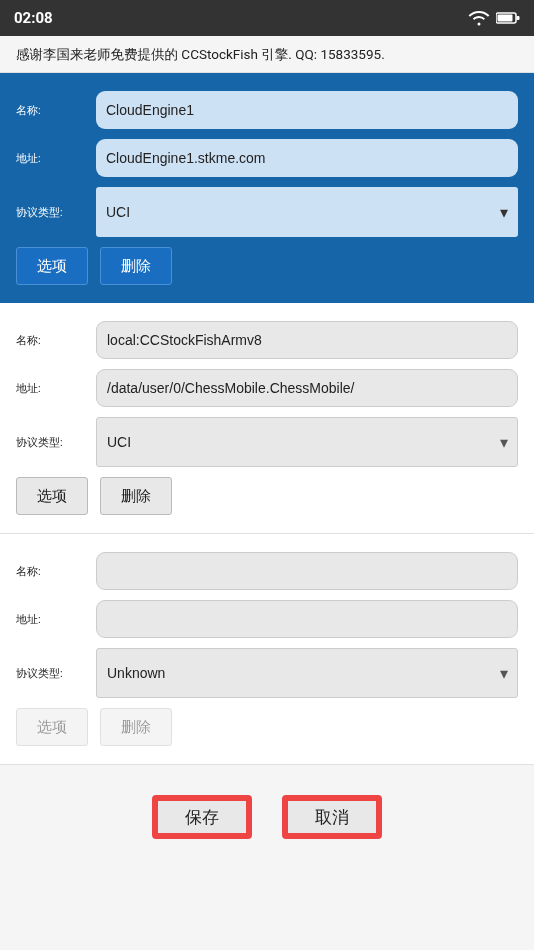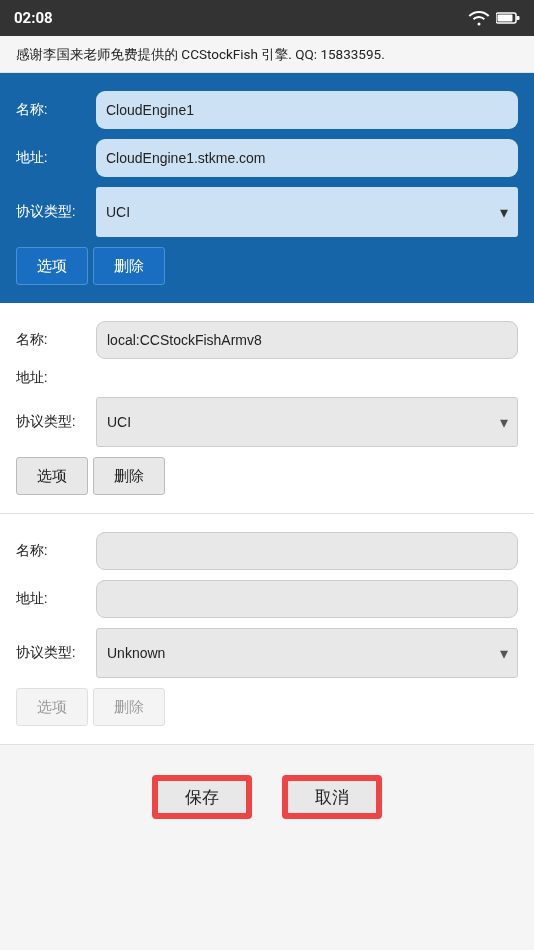--- a/index.html
+++ b/index.html
@@ -62,21 +62,21 @@
       border-bottom: 1px solid #e0e0e0;
     }
 
     .field-row {
       display: flex;
       align-items: center;
       margin-bottom: 10px;
     }
     .field-label {
       width: 80px;
-      font-size: 14px;
+      font-size: 11px;
       flex-shrink: 0;
     }
     .engine-card .field-label {
       color: #fff;
     }
     .engine-card-white .field-label,
     .engine-card-empty .field-label {
       color: #222;
     }
 
@@ -129,21 +129,21 @@
       pointer-events: none;
       font-size: 16px;
       color: #555;
     }
     .engine-card .select-arrow {
       color: #333;
     }
 
     .btn-row {
       display: flex;
-      gap: 5px;
+      gap: 12px;
       margin-top: 6px;
     }
 
     .btn {
       min-width: 72px;
       height: 38px;
       border: 1px solid #bbb;
       border-radius: 3px;
       background: #e8e8e8;
       color: #222;
@@ -238,20 +238,21 @@
   </div>
 </div>
 
 <div class="engine-card-white">
   <div class="field-row">
     <span class="field-label">名称:</span>
     <input class="field-input" type="text" value="local:CCStockFishArmv8" style="">
   </div>
   <div class="field-row">
     <span class="field-label">地址:</span>
+    <input class="field-input" type="text" value="/data/user/0/ChessMobile.ChessMobile/" style="">
   </div>
   <div class="field-row">
     <span class="field-label">协议类型:</span>
     <div class="select-wrapper">
       <select>
         <option selected="">UCI</option>
         <option>WinBoard</option>
         <option>Unknown</option>
       </select>
       <span class="select-arrow">▾</span>

